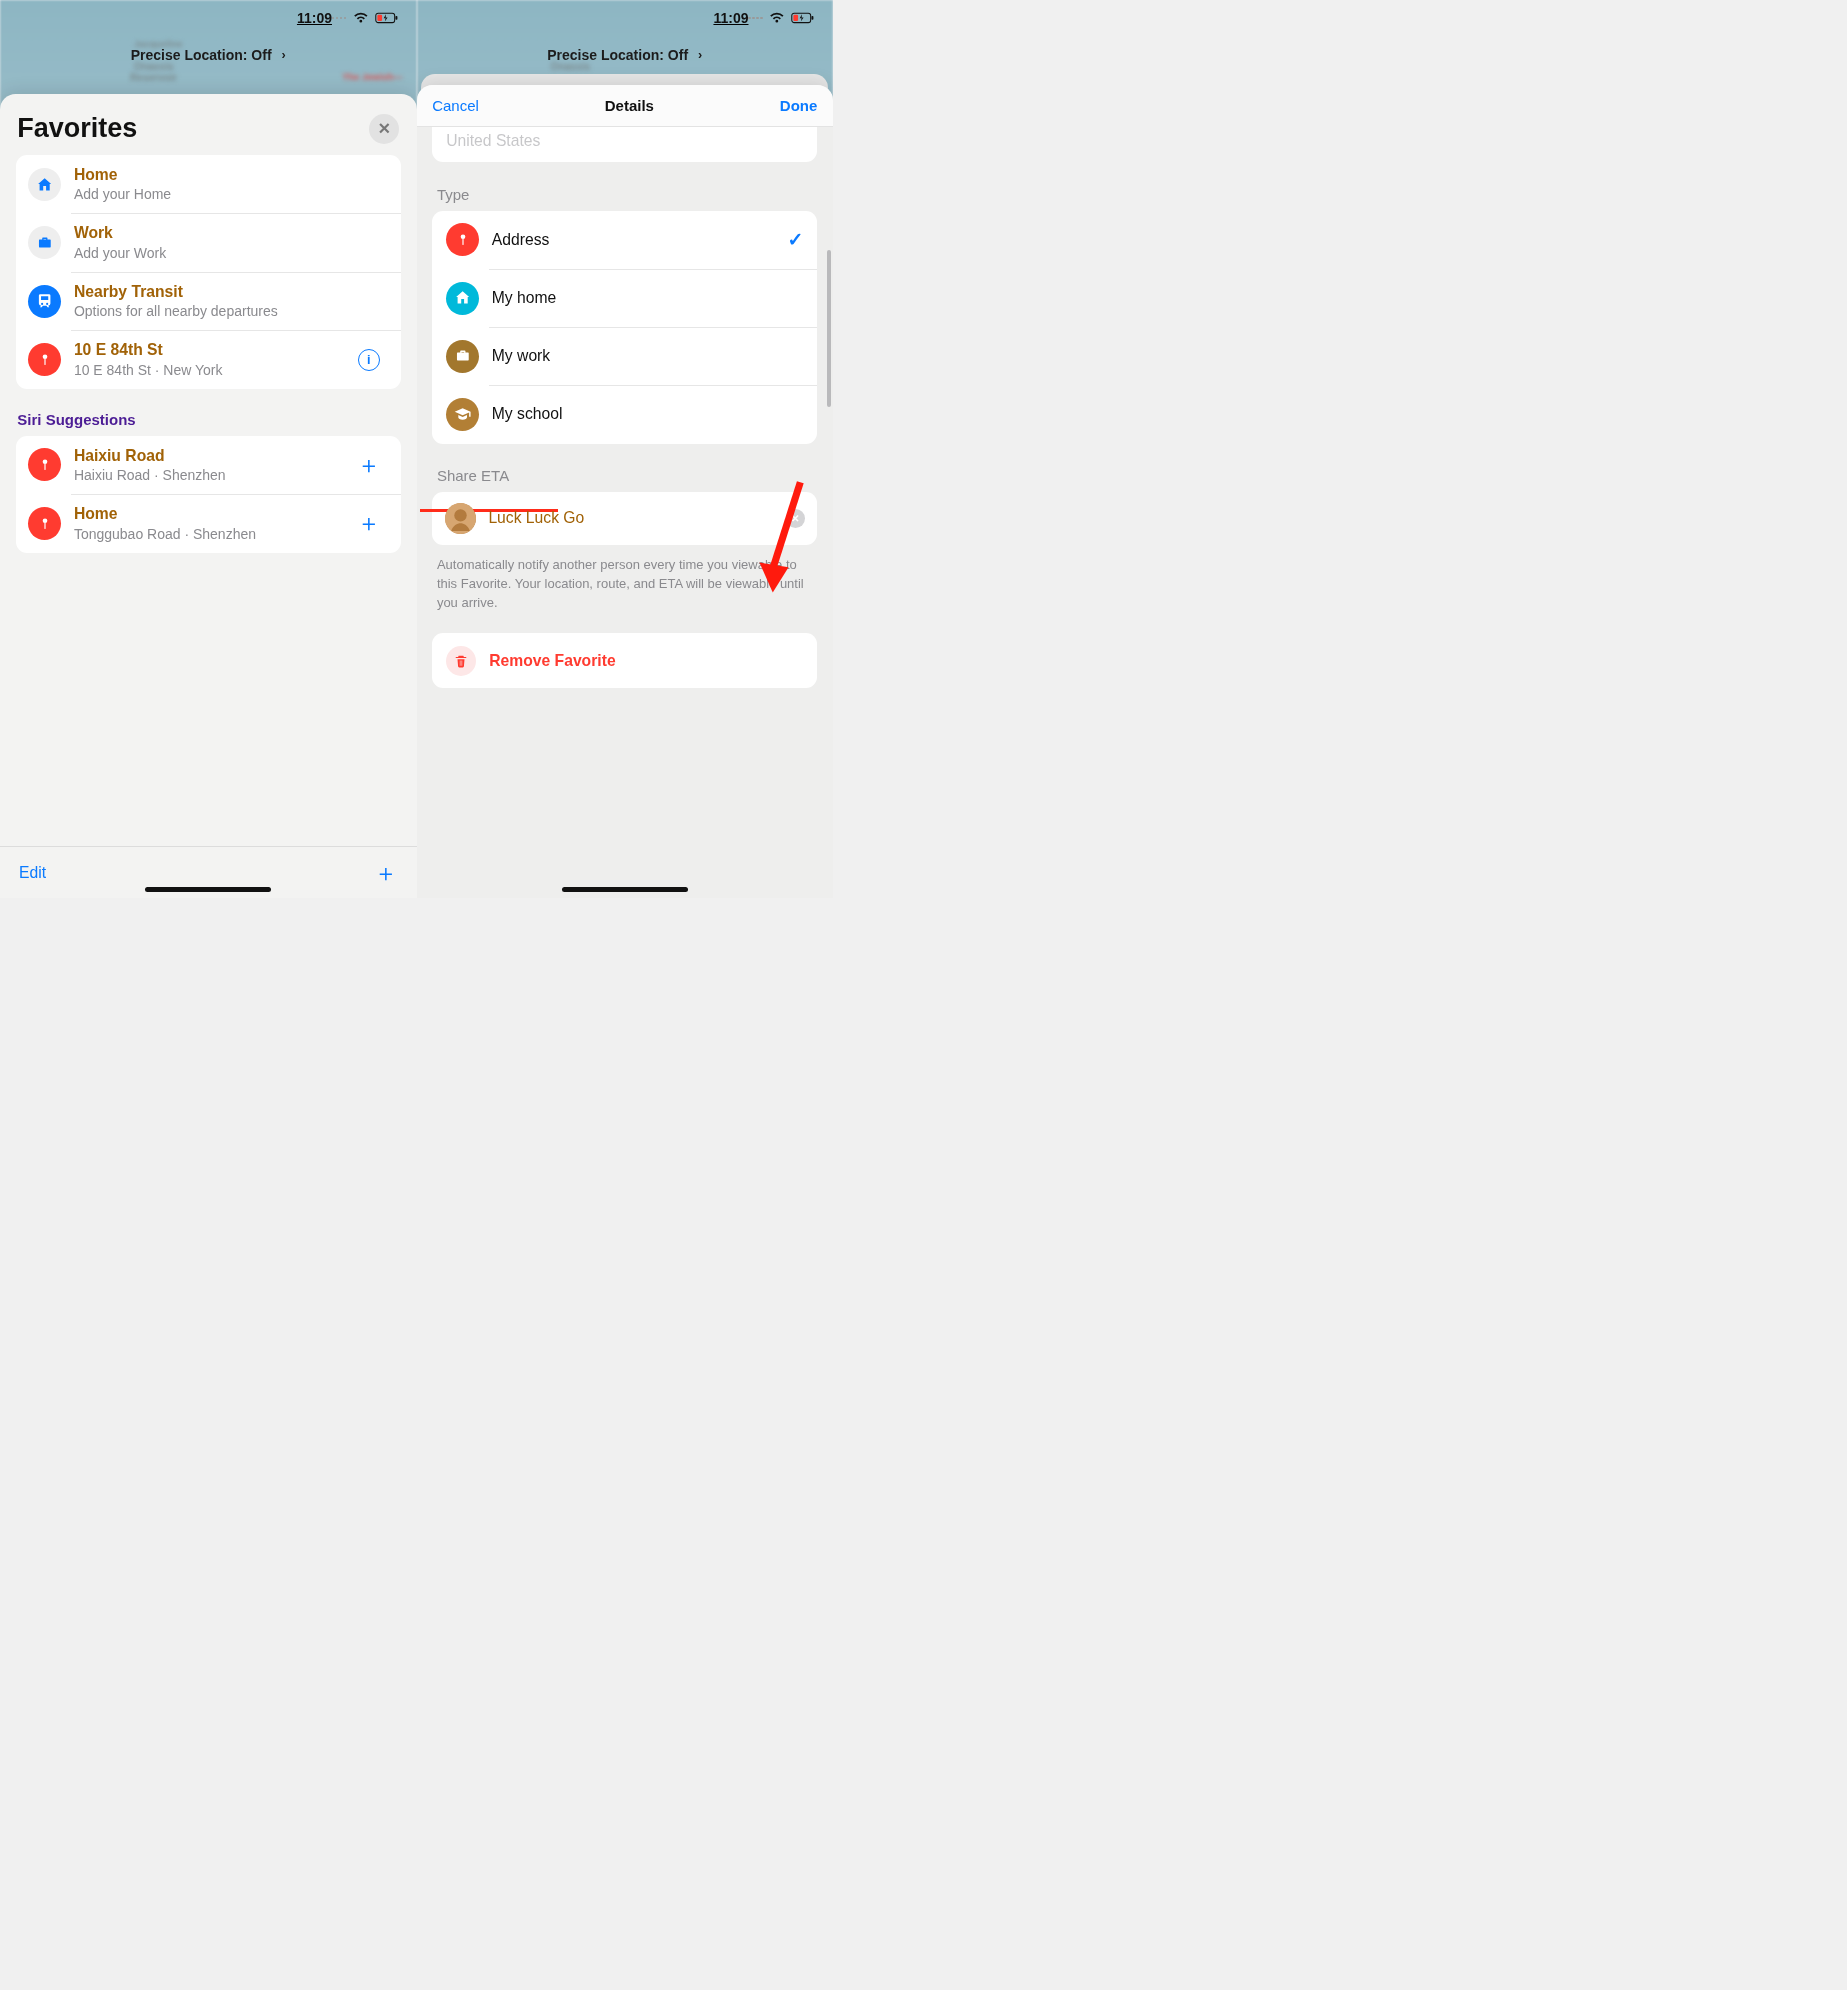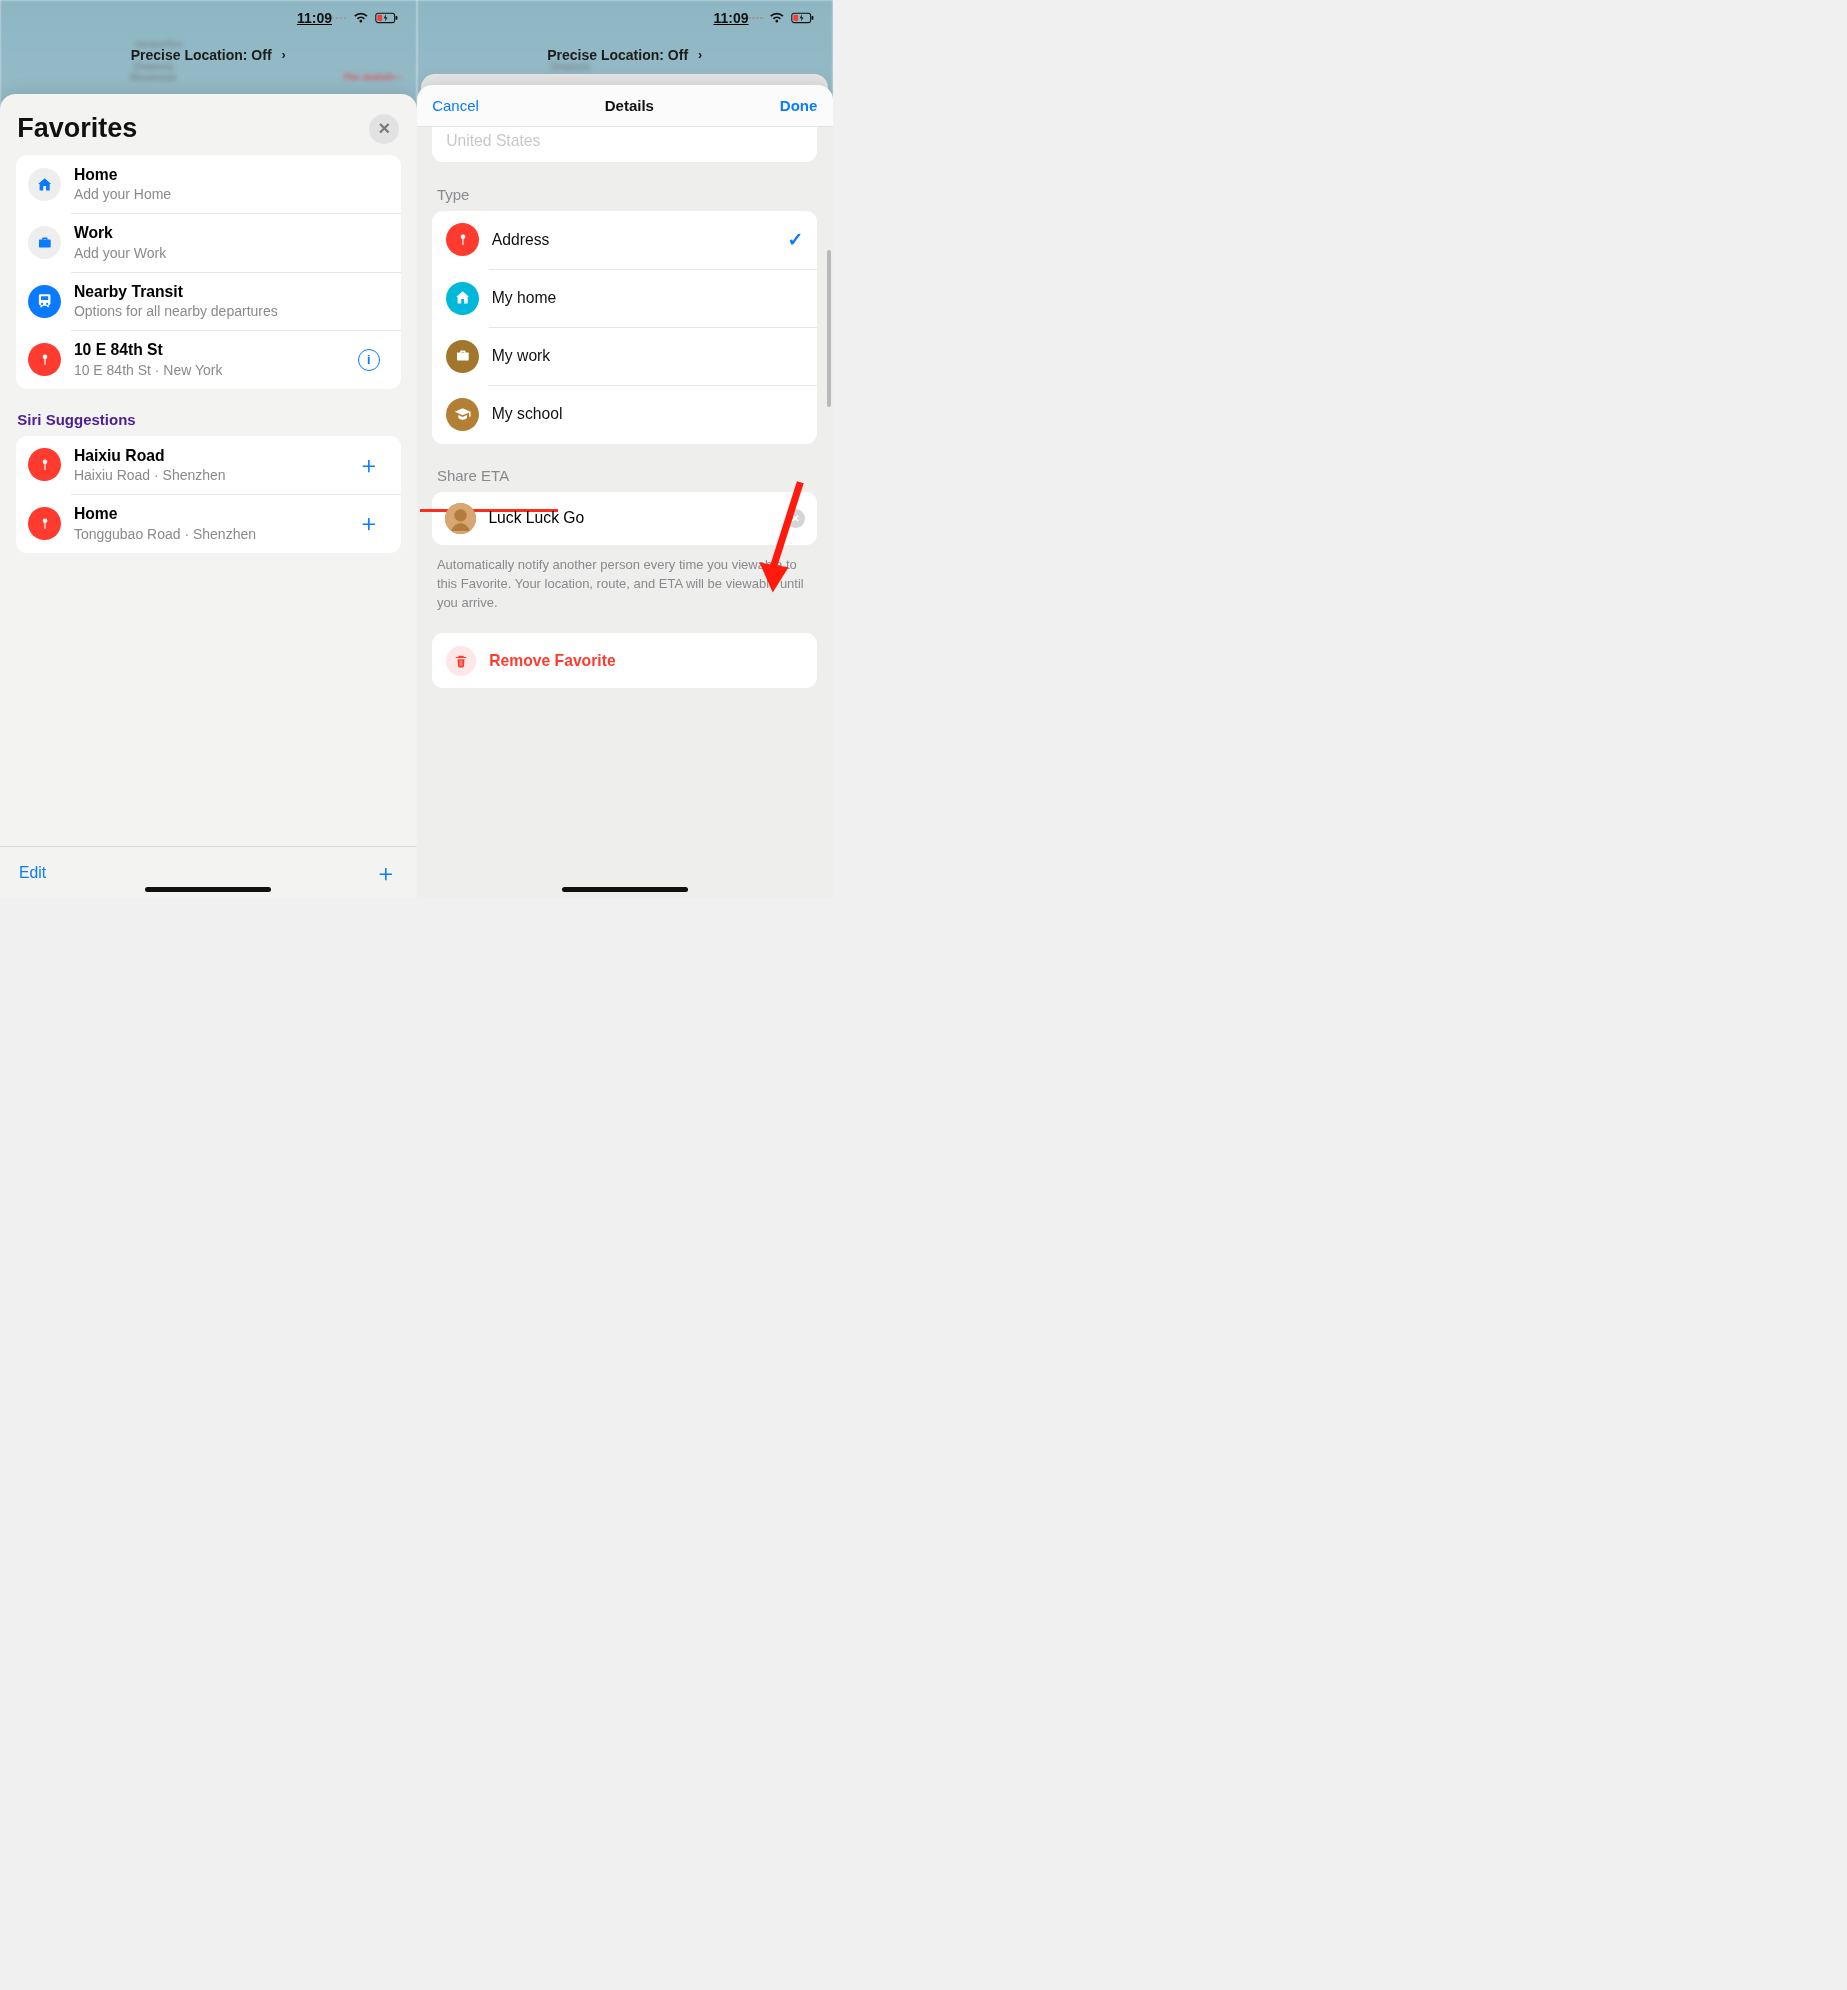--- a/index.html
+++ b/index.html
@@ -72,21 +72,21 @@
   .ic-gray   { background:#eeeeee; color:#0a7aff; }
   .ic-blue   { background:#0a7aff; }
   .ic-red    { background:#ff3b30; }
   .ic-cyan   { background:#00b9da; }
   .ic-brown  { background:#a2772d; }
   .ic-brown2 { background:#b27f35; }
   .ic-lightblue { background:#dbe9f5; color:#0a7aff; }
   .ic-lightred  { background:#fde7e7; color:#ff3b30; }
 
   .row-text { flex:1; min-width:0; }
-  .row-title { font-size: 15.7px; font-weight:700; color:#000000; line-height:1.2; }
+  .row-title { font-size: 15.7px; font-weight:700; color:#a16207; line-height:1.2; }
   .row-sub   { font-size: 14px; color:#8a8a8e; margin-top:1.6px; }
 
   .row-action { width:39px; display:flex; align-items:center; justify-content:center; }
   .info-icon {
     width:22px; height:22px; border:1.9px solid #0a7aff; border-radius:50%;
     display:flex; align-items:center; justify-content:center;
     color:#0a7aff; font-weight:700; font-size:12.6px;
   }
   .plus-icon { color:#0a7aff; font-size:23.6px; font-weight:400; }
 

